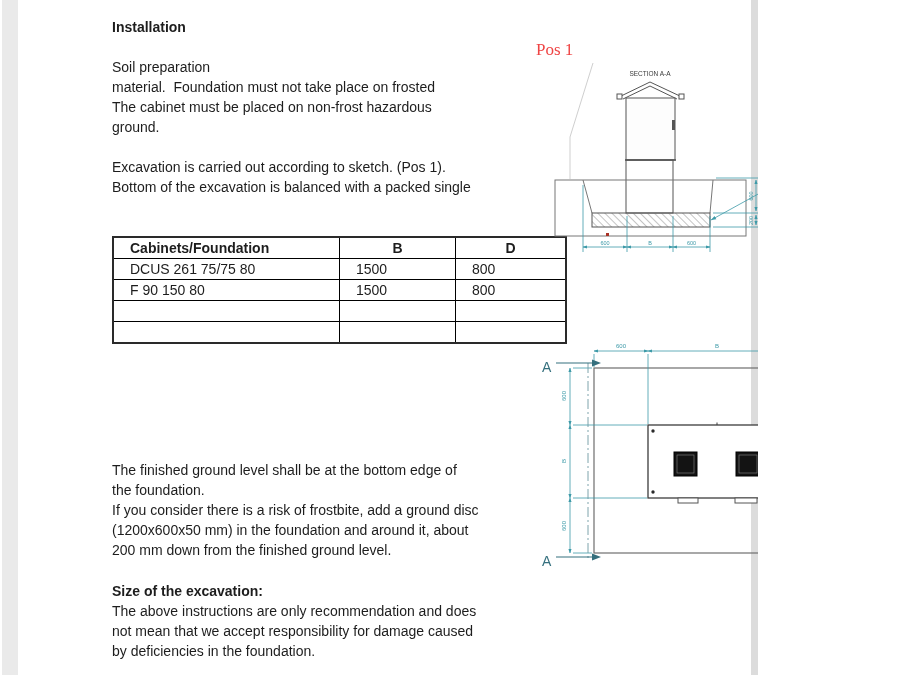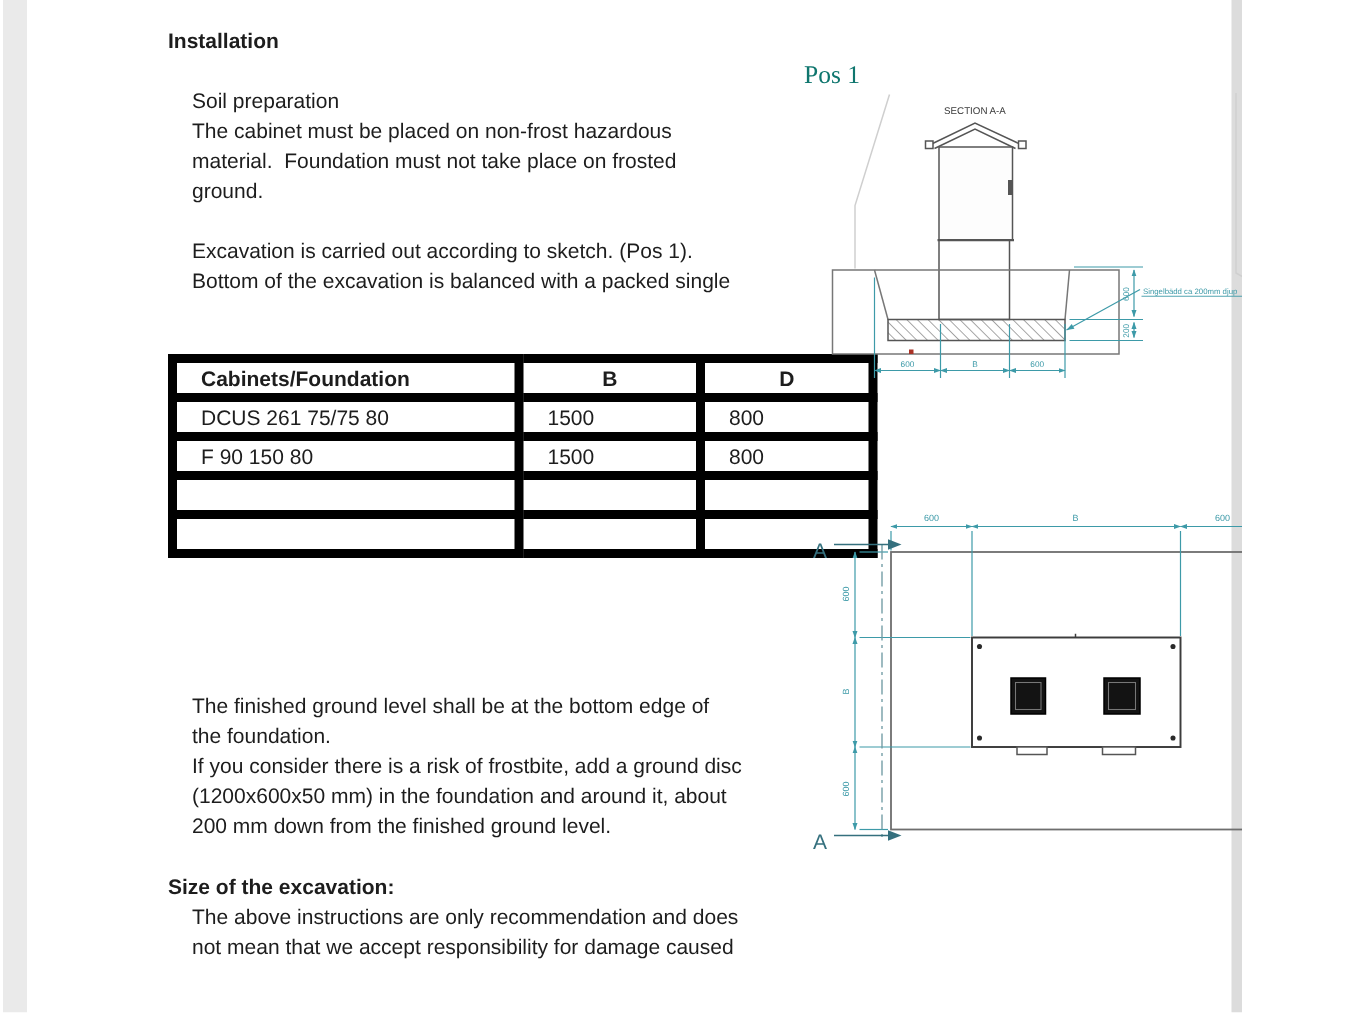--- a/index.html
+++ b/index.html
@@ -1,48 +1,48 @@
 <!DOCTYPE html>
 <html><head>
 <meta charset="utf-8">
 <style>
   html,body{margin:0;padding:0;}
-  .stage{position:relative;width:828px;height:675px;background:#ffffff;overflow:hidden;
+  .stage{position:relative;width:758px;height:675px;background:#ffffff;overflow:hidden;
          font-family:"Liberation Sans",sans-serif;color:#1d1d1d;}
   .edge-left{position:absolute;left:2px;top:0;width:16px;height:675px;background:#eaeaea;}
   .edge-right{position:absolute;right:0;top:0;width:7px;height:675px;background:#dcdcdc;}
   .para{position:absolute;left:112px;font-size:14px;line-height:20px;}
-  .line{white-space:pre;margin-left:16px;}
+  .line{white-space:pre;}
   .bold{font-weight:700;}
   .doc-table{position:absolute;left:112px;top:236px;border-collapse:collapse;
              border:2px solid #2a2a2a;font-size:14px;}
-  .doc-table td{border:6px solid #000000;height:20px;padding:0 16px;vertical-align:middle;}
+  .doc-table td{border:1px solid #000000;height:20px;padding:0 16px;vertical-align:middle;}
   .doc-table .c1{width:193px;}
   .doc-table .c2{width:83px;}
   .doc-table .c3{width:77px;}
   .doc-table .hdr{font-weight:700;}
   .doc-table .ctr{text-align:center;}
   .pos-label{position:absolute;left:536px;top:40px;font-family:"Liberation Serif",serif;
-             font-size:17px;color:#0f766e;}
+             font-size:17px;color:#ef4444;}
   .svg-abs{position:absolute;}
   svg text{font-family:"Liberation Sans",sans-serif;}
 </style>
 </head>
 <body>
 
 <div class="stage">
   <div class="edge-left"></div>
   <div class="edge-right"></div>
 
   <div class="para bold" style="top:17px;">Installation</div>
 
   <div class="para" style="top:57px;">
     <div class="line">Soil preparation</div>
+    <div class="line">material.  Foundation must not take place on frosted</div>
     <div class="line">The cabinet must be placed on non-frost hazardous</div>
-    <div class="line">material.  Foundation must not take place on frosted</div>
     <div class="line">ground.</div>
   </div>
 
   <div class="para" style="top:157px;">
     <div class="line">Excavation is carried out according to sketch. (Pos 1).</div>
     <div class="line">Bottom of the excavation is balanced with a packed single</div>
   </div>
 
   <table class="doc-table">
     <tbody>
@@ -81,20 +81,21 @@
     <div class="line">If you consider there is a risk of frostbite, add a ground disc</div>
     <div class="line">(1200x600x50 mm) in the foundation and around it, about</div>
     <div class="line">200 mm down from the finished ground level.</div>
   </div>
 
   <div class="para bold" style="top:581px;">Size of the excavation:</div>
 
   <div class="para" style="top:601px;">
     <div class="line">The above instructions are only recommendation and does</div>
     <div class="line">not mean that we accept responsibility for damage caused</div>
+    <div class="line">by deficiencies in the foundation.</div>
   </div>
 
   <div class="pos-label">Pos 1</div>
 
   <svg class="svg-abs" style="left:530px;top:40px;" width="370" height="230" viewBox="0 0 370 230">
     <defs>
       <marker id="m1" viewBox="0 0 10 10" refX="9" refY="5" markerWidth="6" markerHeight="6" orient="auto-start-reverse">
         <path d="M0,1.5 L10,5 L0,8.5 Z" fill="#3d9aa8"></path>
       </marker>
       <pattern id="hatch" patternUnits="userSpaceOnUse" width="5" height="5" patternTransform="rotate(-45)">

